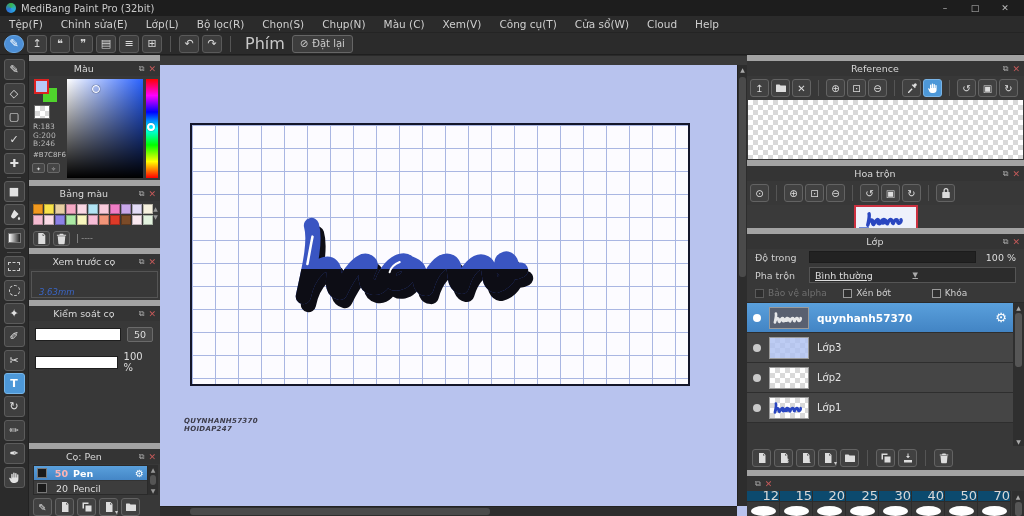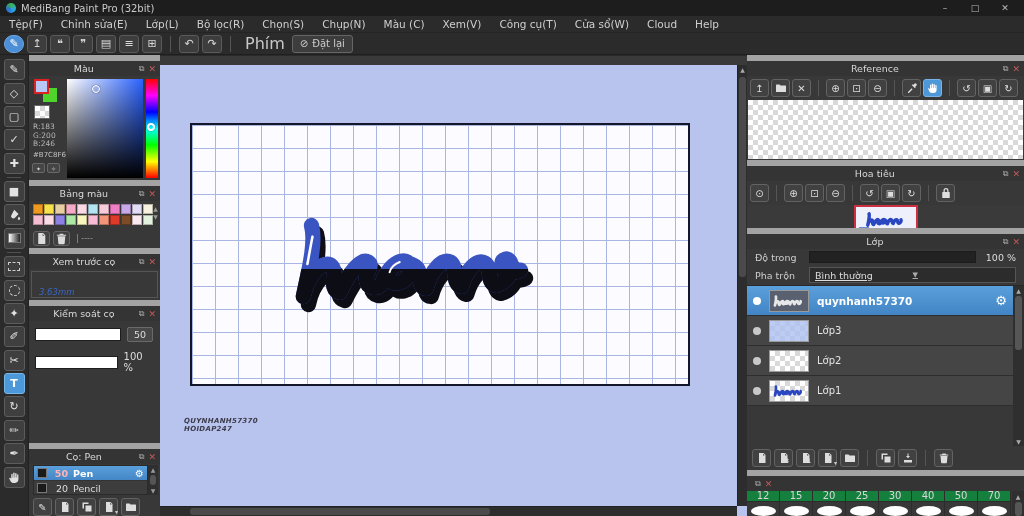--- a/index.html
+++ b/index.html
@@ -171,21 +171,21 @@
   .layer-gear{color:#fff;font-size:13px;}
   .ll-scroll{width:11px;background:#2f2f2f;display:flex;flex-direction:column;align-items:center;font-size:6px;color:#aaa;padding:1px 0;}
   .ll-scroll b{width:7px;height:54px;background:#565656;border-radius:3px;margin-top:2px;}
   .ll-scroll .sa-down{margin-top:auto;}
   .layer-btns{display:flex;gap:3px;padding:3px 5px;flex:0 0 auto;align-items:center;}
 
   .brushsize-panel{flex:1;}
   .bs-body{flex:1;display:flex;overflow:hidden;}
   .bs-cells{flex:1;display:flex;overflow:hidden;}
   .bs-cell{width:33px;flex:0 0 auto;border-right:1px solid #2c2c2c;display:flex;flex-direction:column;align-items:center;}
-  .bs-num{width:100%;text-align:center;font-size:10px;color:#d8d8d8;background:#15803d;border-bottom:1px solid #2c2c2c;line-height:10px;}
+  .bs-num{width:100%;text-align:right;font-size:13px;color:#d8d8d8;background:#0c4a6e;border-bottom:1px solid #2c2c2c;line-height:10px;}
   .bs-circ{width:25px;height:25px;border-radius:50%;background:#fff;margin-top:4px;}
   .bs-scroll{width:12px;background:#2f2f2f;display:flex;flex-direction:column;align-items:center;font-size:6px;color:#aaa;padding-top:2px;}
   .bs-scroll b{width:7px;height:20px;background:#565656;border-radius:3px;margin-top:2px;}
 </style>
 </head>
 <body>
 
 <svg width="0" height="0" style="position:absolute">
   <defs>
     <clipPath id="clip-bottom">
@@ -615,21 +615,21 @@
           </div>
           <div class="mini-btn">
             <span>↻</span>
           </div>
         </div>
       <div class="ref-canvas checker"></div>
     </div>
 
     <div class="panel navigator-panel">
       <div class="p-head">
-        <span class="p-title">Hoa tiêu</span>
+        <span class="p-title">Hoa trộn</span>
         <span class="p-pop">⧉</span>
         <span class="p-close">✕</span>
       </div>
       <div class="nav-toolbar" id="nav-toolbar">
           <div class="mini-btn">
             <span>⊙</span>
           </div>
           <i class="vsep"></i>
           <div class="mini-btn">
             <span>⊕</span>
@@ -677,20 +677,34 @@
         <span class="ly-label">Độ trong</span>
         <span class="ly-track"><span class="ly-fill" style="width:100%"></span></span>
         <span class="ly-val">100 %</span>
       </div>
       <div class="ly-row">
         <span class="ly-label">Pha trộn</span>
         <span class="ly-select">
           <span>Bình thường</span>
           <span class="ly-caret">▼</span>
         </span>
+      </div>
+      <div class="ly-checks">
+        <span class="grp dim">
+            <span class="cbox"></span>
+            <span>Bảo vệ alpha</span>
+          </span>
+        <span class="grp">
+            <span class="cbox"></span>
+            <span>Xén bớt</span>
+          </span>
+        <span class="grp">
+            <span class="cbox"></span>
+            <span>Khóa</span>
+          </span>
       </div>
       <div class="layer-list">
         <div class="ll-rows" id="layer-rows">
             <div class="layer-row sel">
               <span class="eye-dot"></span>
               <span class="ly-thumb thumb-sig">
                 <svg>
                   <use href="#sym-word-mini"></use>
                 </svg>
               </span>

